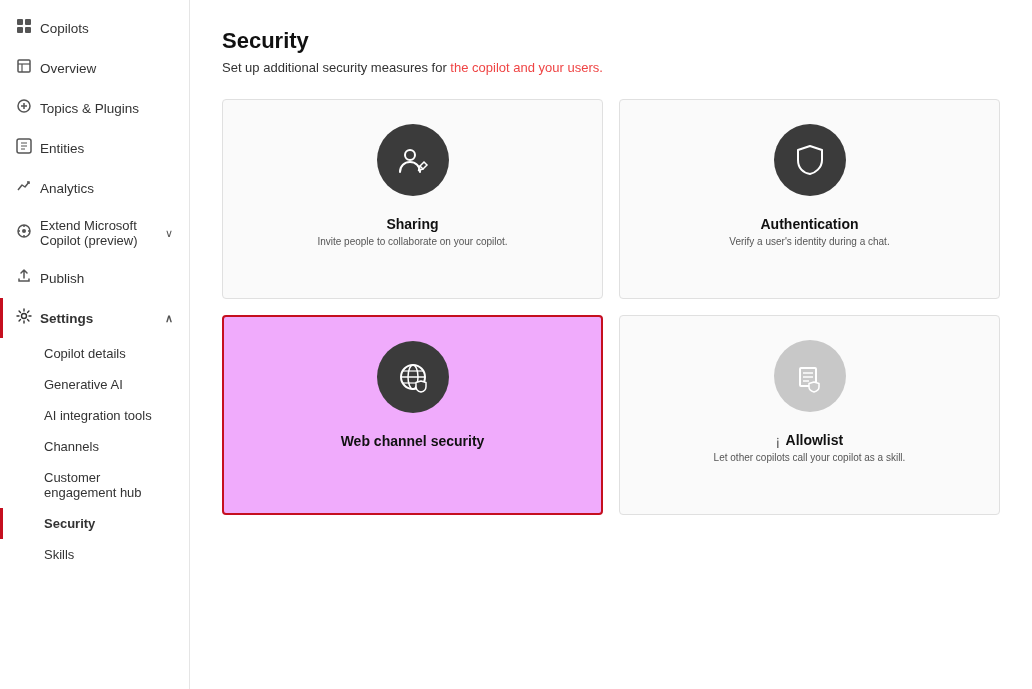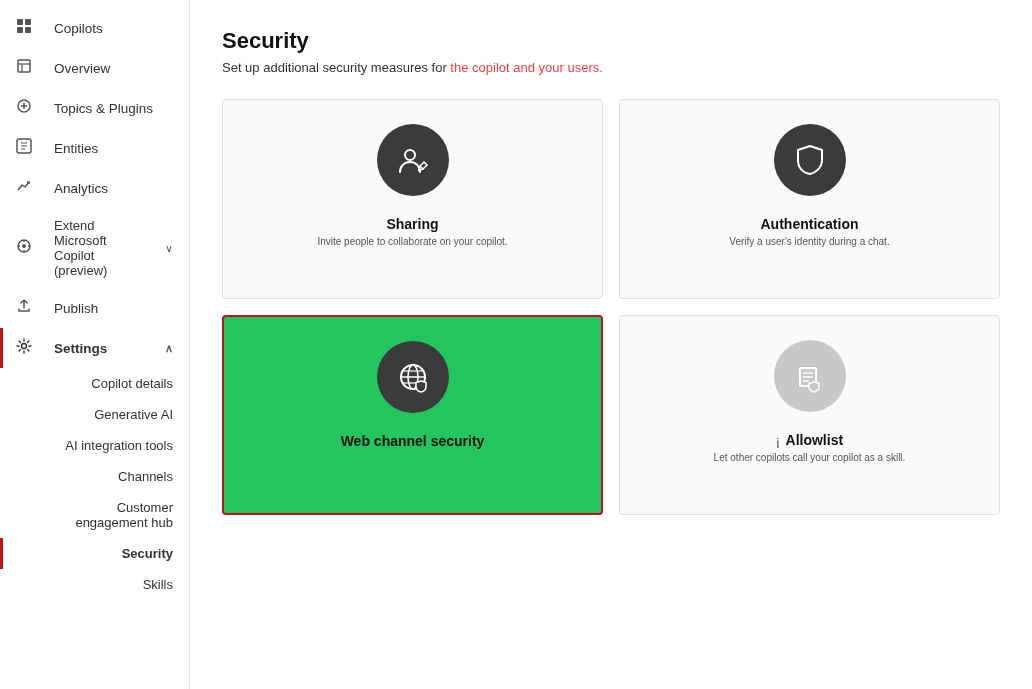--- a/index.html
+++ b/index.html
@@ -16,36 +16,35 @@
       overflow-y: auto;
       padding-top: 8px;
     }
     .sidebar-item {
       display: flex;
       align-items: center;
       padding: 10px 16px;
       cursor: pointer;
       font-size: 13.5px;
       color: #333;
-      gap: 20px;
+      gap: 6px;
       position: relative;
     }
     .sidebar-item.active {
       font-weight: 600;
       border-left: 3px solid #c50f1f;
       padding-left: 13px;
     }
     .sidebar-item .icon { font-size: 16px; color: #555; min-width: 18px; }
     .sidebar-item .chevron { margin-left: auto; font-size: 11px; color: #555; }
     .sidebar-sub-item {
       padding: 8px 16px 8px 44px;
       font-size: 13px;
       color: #333;
       cursor: pointer;
-      text-align: right;
     }
     .sidebar-sub-item.active {
       font-weight: 600;
       border-left: 3px solid #c50f1f;
       padding-left: 41px;
     }
 
     
     .main {
       flex: 1;
@@ -78,21 +77,21 @@
       padding: 24px;
       background: #fafafa;
       cursor: pointer;
       display: flex;
       flex-direction: column;
       align-items: center;
       min-height: 200px;
     }
     .card.selected {
       border: 2px solid #c50f1f;
-      background: #22c55e;
+      background: #f0abfc;
     }
     .card-icon-circle {
       width: 72px;
       height: 72px;
       border-radius: 50%;
       background: #3b3b3b;
       display: flex;
       align-items: center;
       justify-content: center;
       margin: 0 auto 20px auto;

